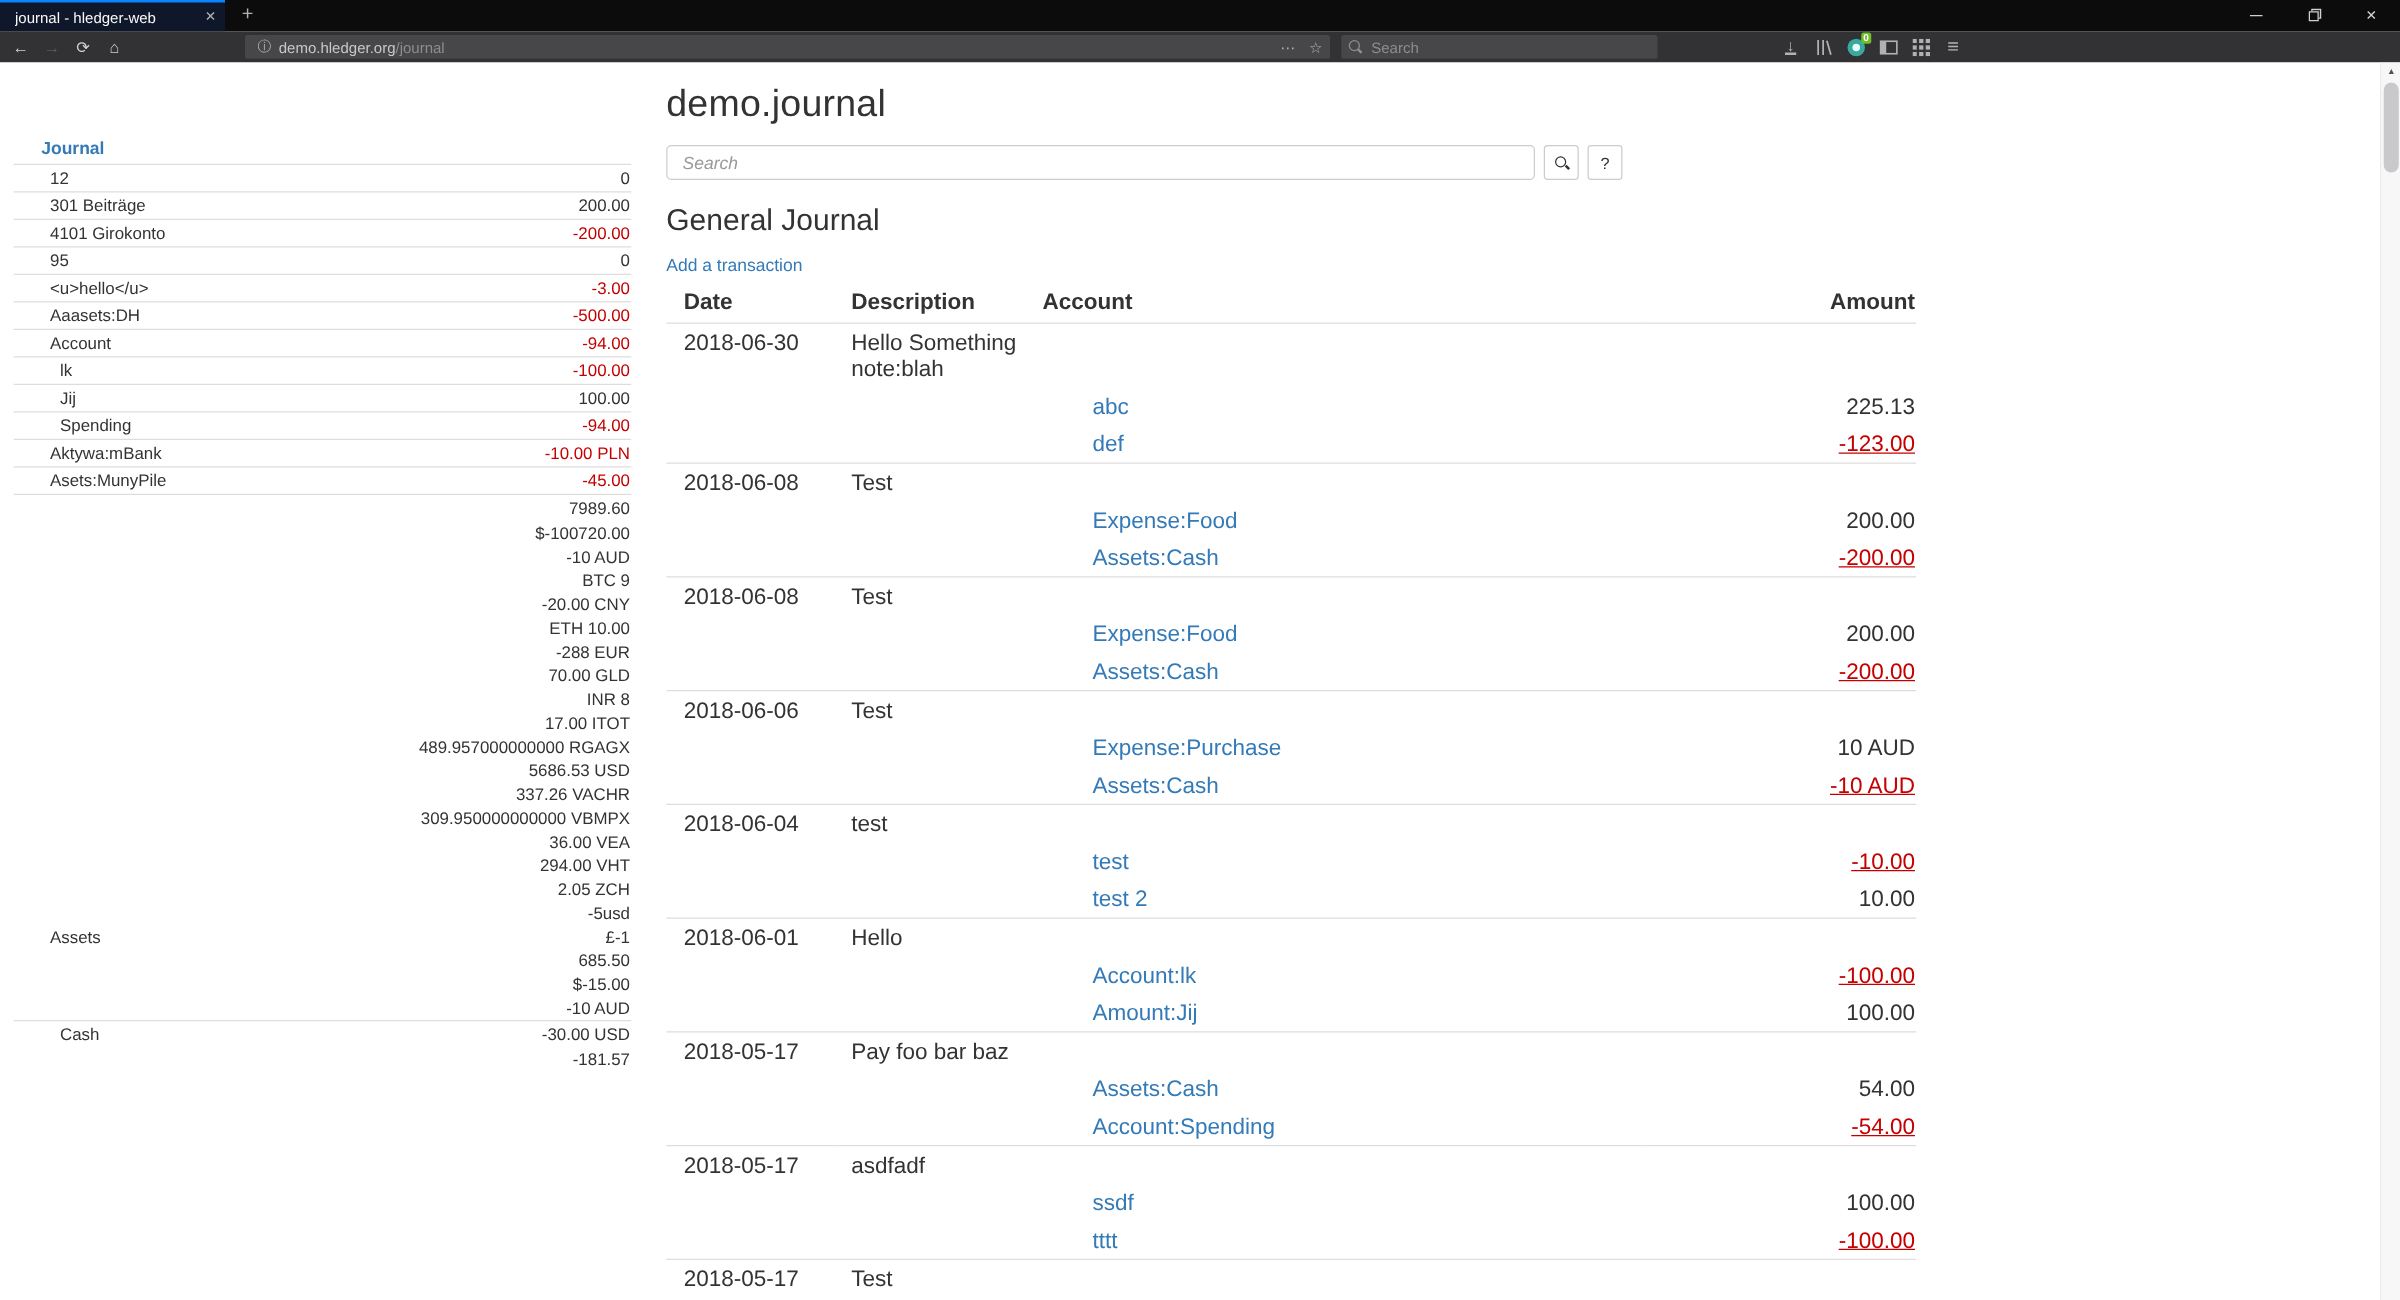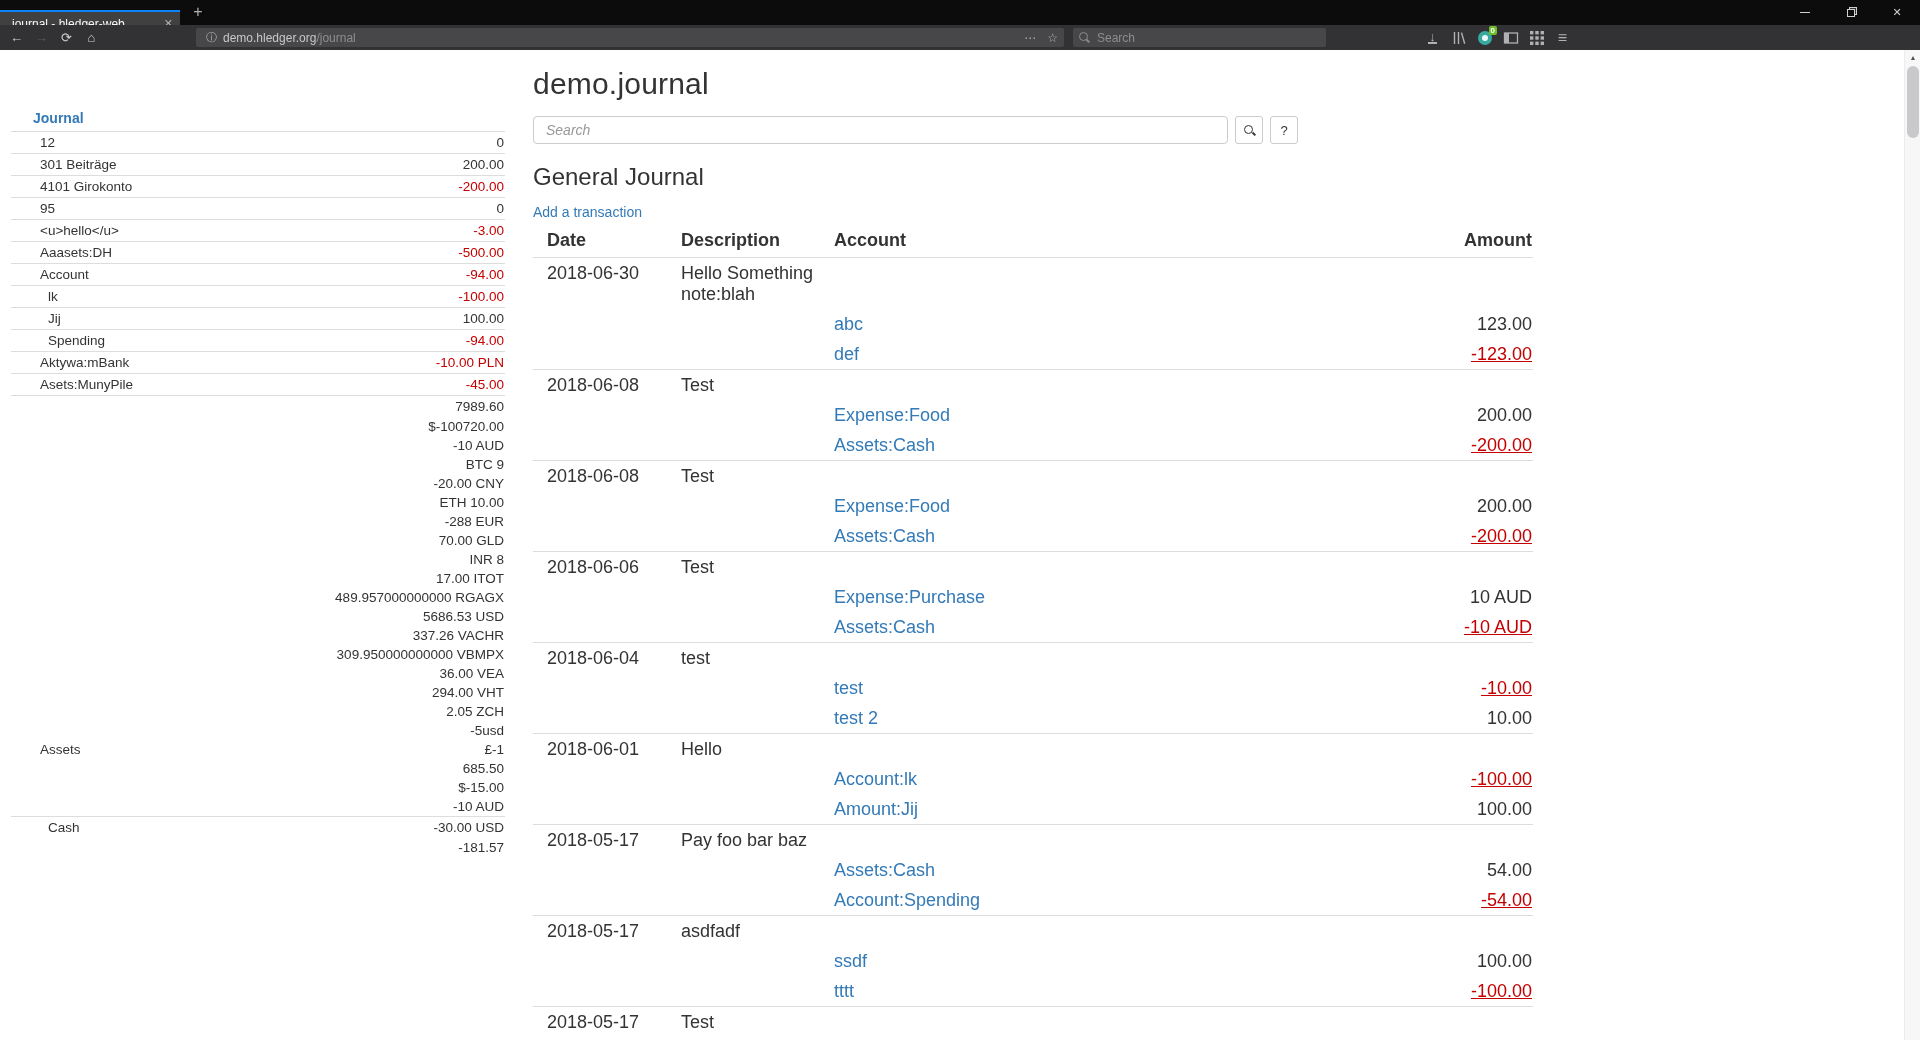--- a/index.html
+++ b/index.html
@@ -2,21 +2,21 @@
 <html><head>
 <meta charset="utf-8">
 <style>
   * { box-sizing: border-box; margin: 0; padding: 0; }
   html, body { width: 1920px; height: 1040px; overflow: hidden; }
   body { font-family: "Liberation Sans", sans-serif; background: #fff; position: relative; }
   a { text-decoration: none; }
 
   
   .tabbar { position: absolute; top: 0; left: 0; width: 1920px; height: 25px; background: #0c0c0d; }
-  .tab { position: absolute; left: 0; top: 10px; width: 180px; height: 25px; background: #404040;
+  .tab { position: absolute; left: 0; top: 0; width: 180px; height: 25px; background: #0f172a;
          border-top: 2px solid #0a84ff; display: flex; align-items: center; padding: 0 7px 0 12px; justify-content: space-between; }
   .tab-title { color: #f9f9fa; font-size: 12px; flex: 1; white-space: nowrap; overflow: hidden; }
   .tab-close { color: #b1b1b3; font-size: 11px; margin-left: 6px; cursor: default; }
   .newtab { position: absolute; left: 184px; top: 0; width: 28px; height: 25px; color: #b1b1b3;
             font-size: 16px; text-align: center; line-height: 24px; }
   .win-controls { position: absolute; right: 0; top: 0; height: 25px; display: flex; }
   .win-btn { width: 46px; height: 25px; display: flex; align-items: center; justify-content: center; color: #d0d0d2; font-size: 11px; }
   .min-glyph { display: inline-block; width: 10px; border-top: 1px solid #d0d0d2; }
   .restore-glyph { display: inline-block; width: 8px; height: 8px; border: 1px solid #d0d0d2;
                    box-shadow: 2px -2px 0 -1px #323234, 2px -2px 0 0 #d0d0d2; }
@@ -82,21 +82,21 @@
   .mag-dark::after { content: ''; position: absolute; left: 9px; top: 9px; width: 4px; height: 1.8px;
                      background: #333; transform: rotate(45deg); }
   .section-title { font-size: 24px; font-weight: 500; color: #333; margin-top: 19px; }
   .add-link { display: inline-block; color: #337ab7; font-size: 14px; margin-top: 13px; }
 
   table.journal { width: 1000px; border-collapse: collapse; margin-top: 5px; font-size: 18px; color: #333; }
   table.journal th { text-align: left; font-weight: bold; padding: 4px 0 6px 14px; border-bottom: 1px solid #ddd; white-space: nowrap; }
   table.journal td { padding: 4.5px 0 4.5px 14px; vertical-align: top; }
   table.journal th.amt, table.journal td.amt { text-align: right; padding-left: 0; padding-right: 1px; }
   tr.tx-first td { border-top: 1px solid #ddd; }
-  a.acct { color: #337ab7; }
+  a.acct { color: #337ab7; margin-left: 40px; }
   td.amt.neg { color: #c40000; text-decoration: underline; }
   .td-date { white-space: nowrap; }
 </style>
 </head>
 <body>
 
 <div class="tabbar">
   <div class="tab">
     <span class="tab-title">journal - hledger-web</span>
     <span class="tab-close">✕</span>
@@ -365,21 +365,21 @@
           <tr class="tx-first">
             <td class="td-date">2018-06-30</td>
             <td class="td-desc">Hello Something note:blah</td>
             <td></td>
             <td class="amt"></td>
           </tr>
           <tr>
             <td></td>
             <td></td>
             <td><a class="acct" href="#">abc</a></td>
-            <td class="amt">123.00</td>
+            <td class="amt">225.13</td>
           </tr>
           <tr>
             <td></td>
             <td></td>
             <td><a class="acct" href="#">def</a></td>
             <td class="amt neg">-123.00</td>
           </tr>
           <tr class="tx-first">
             <td class="td-date">2018-06-08</td>
             <td class="td-desc">Test</td>

